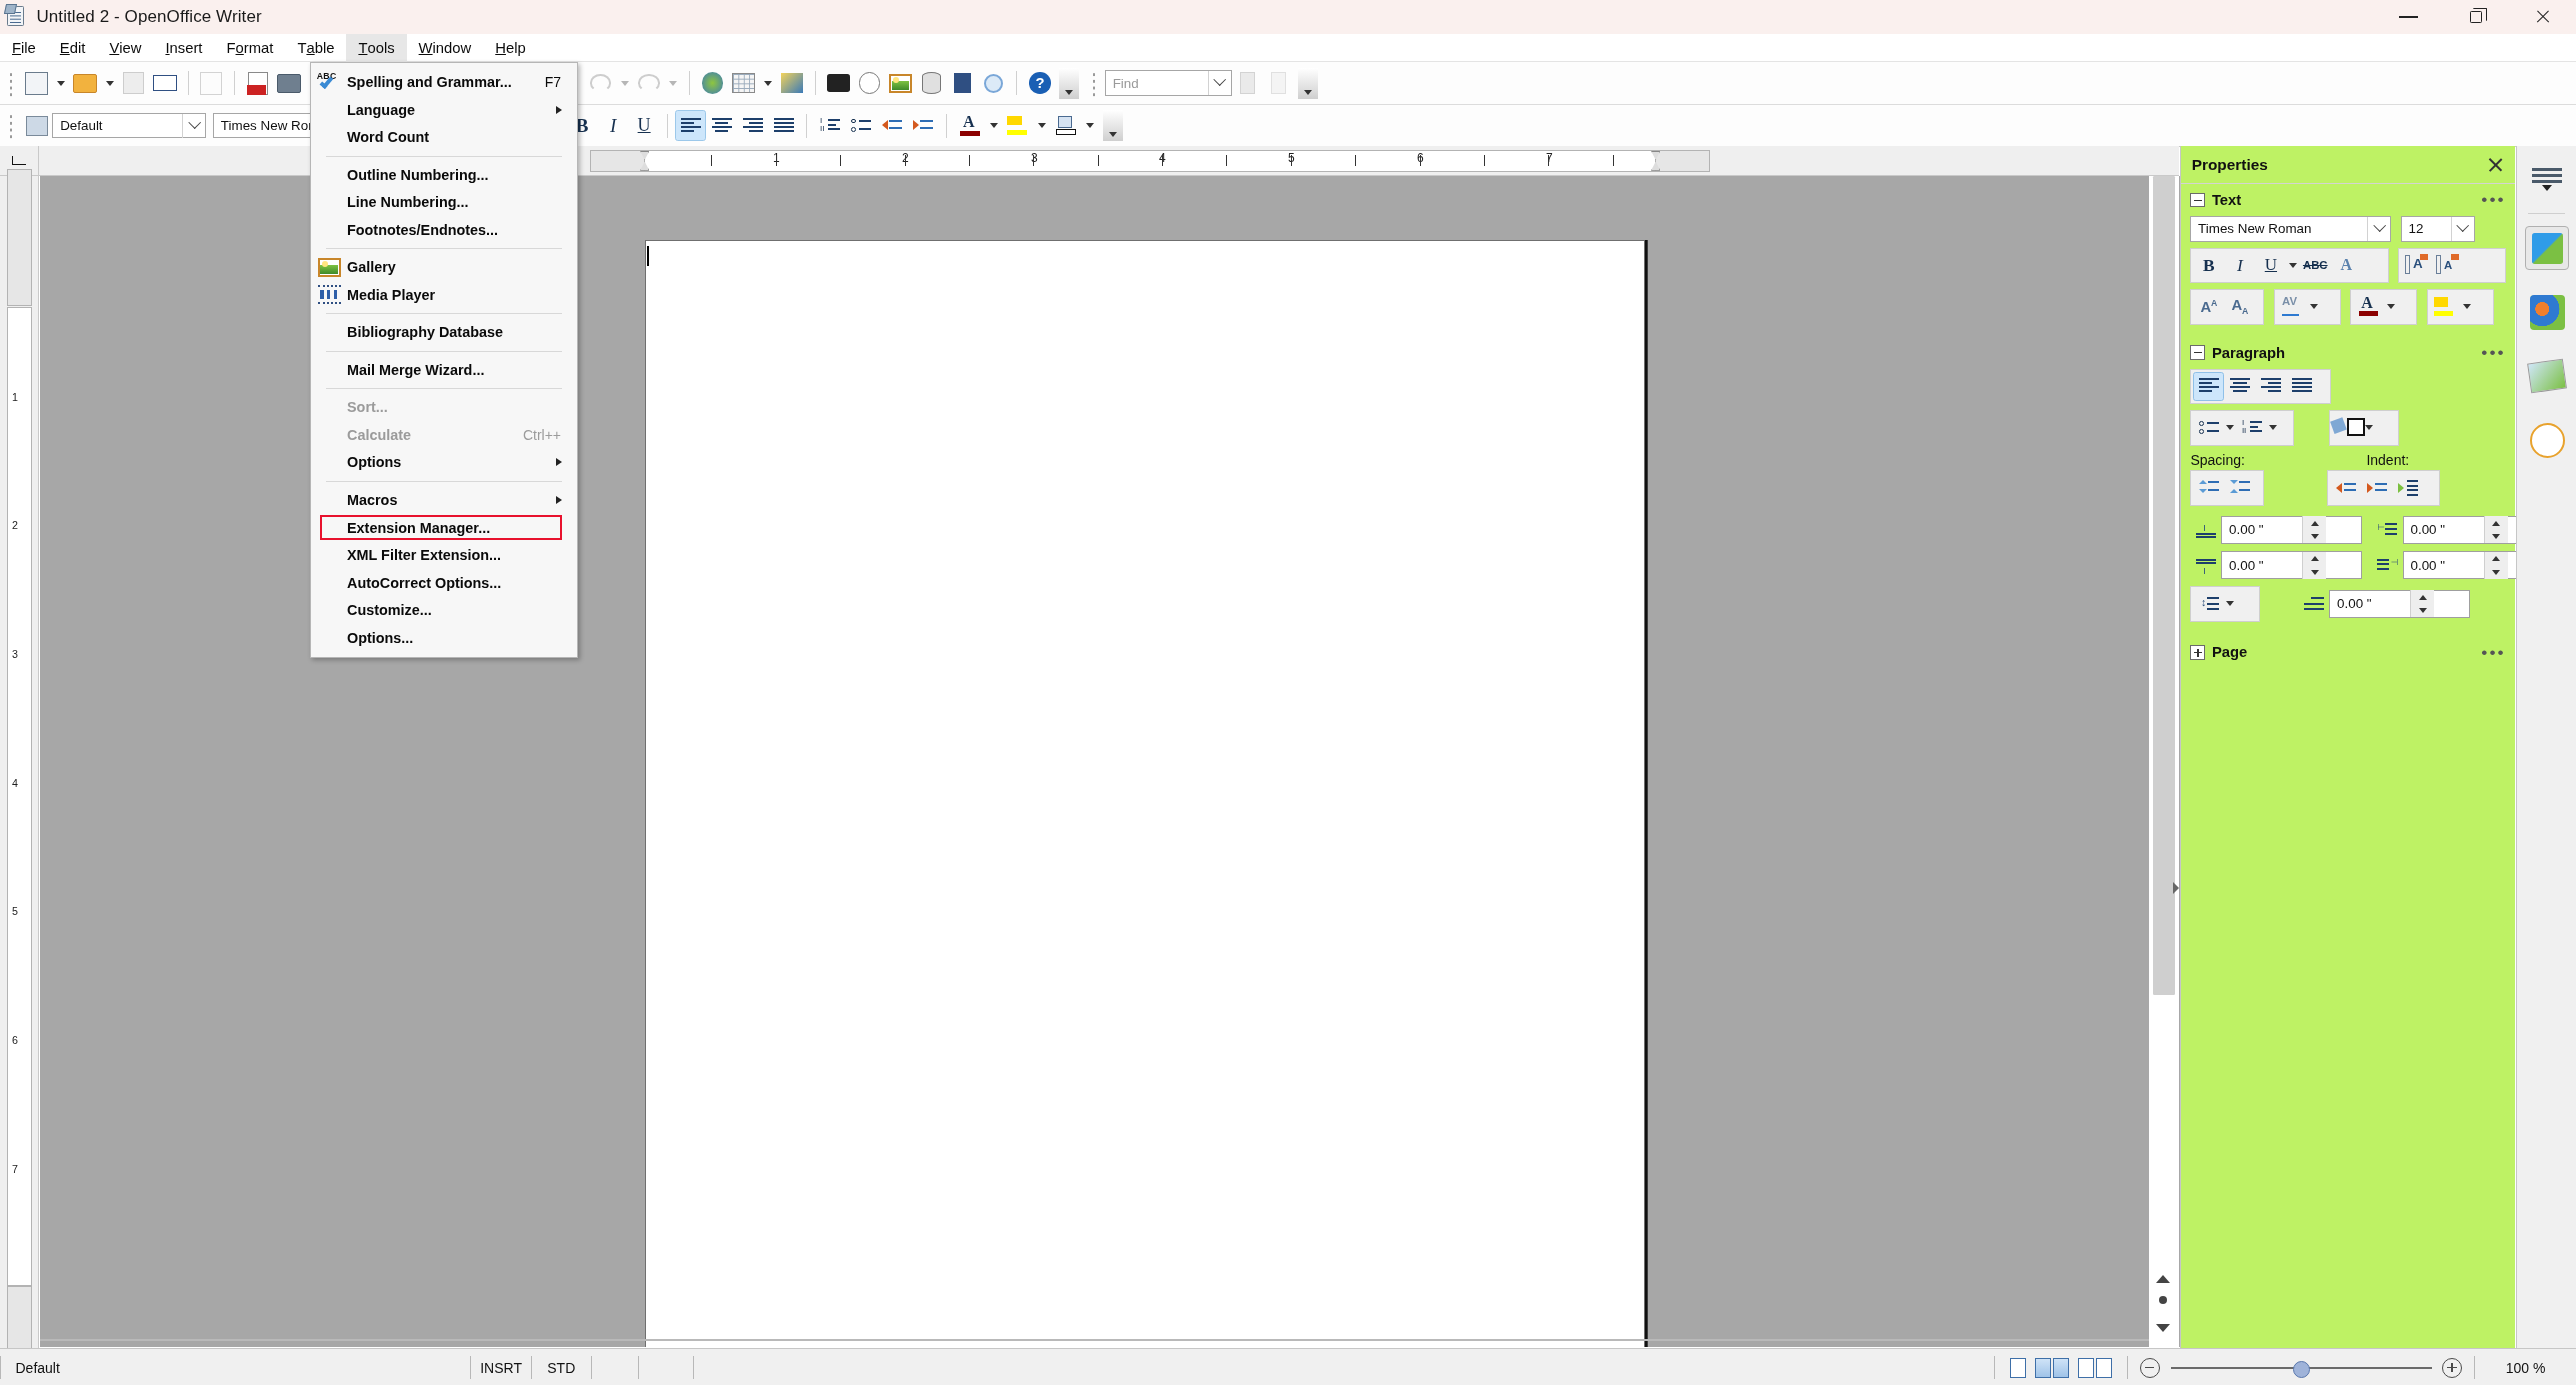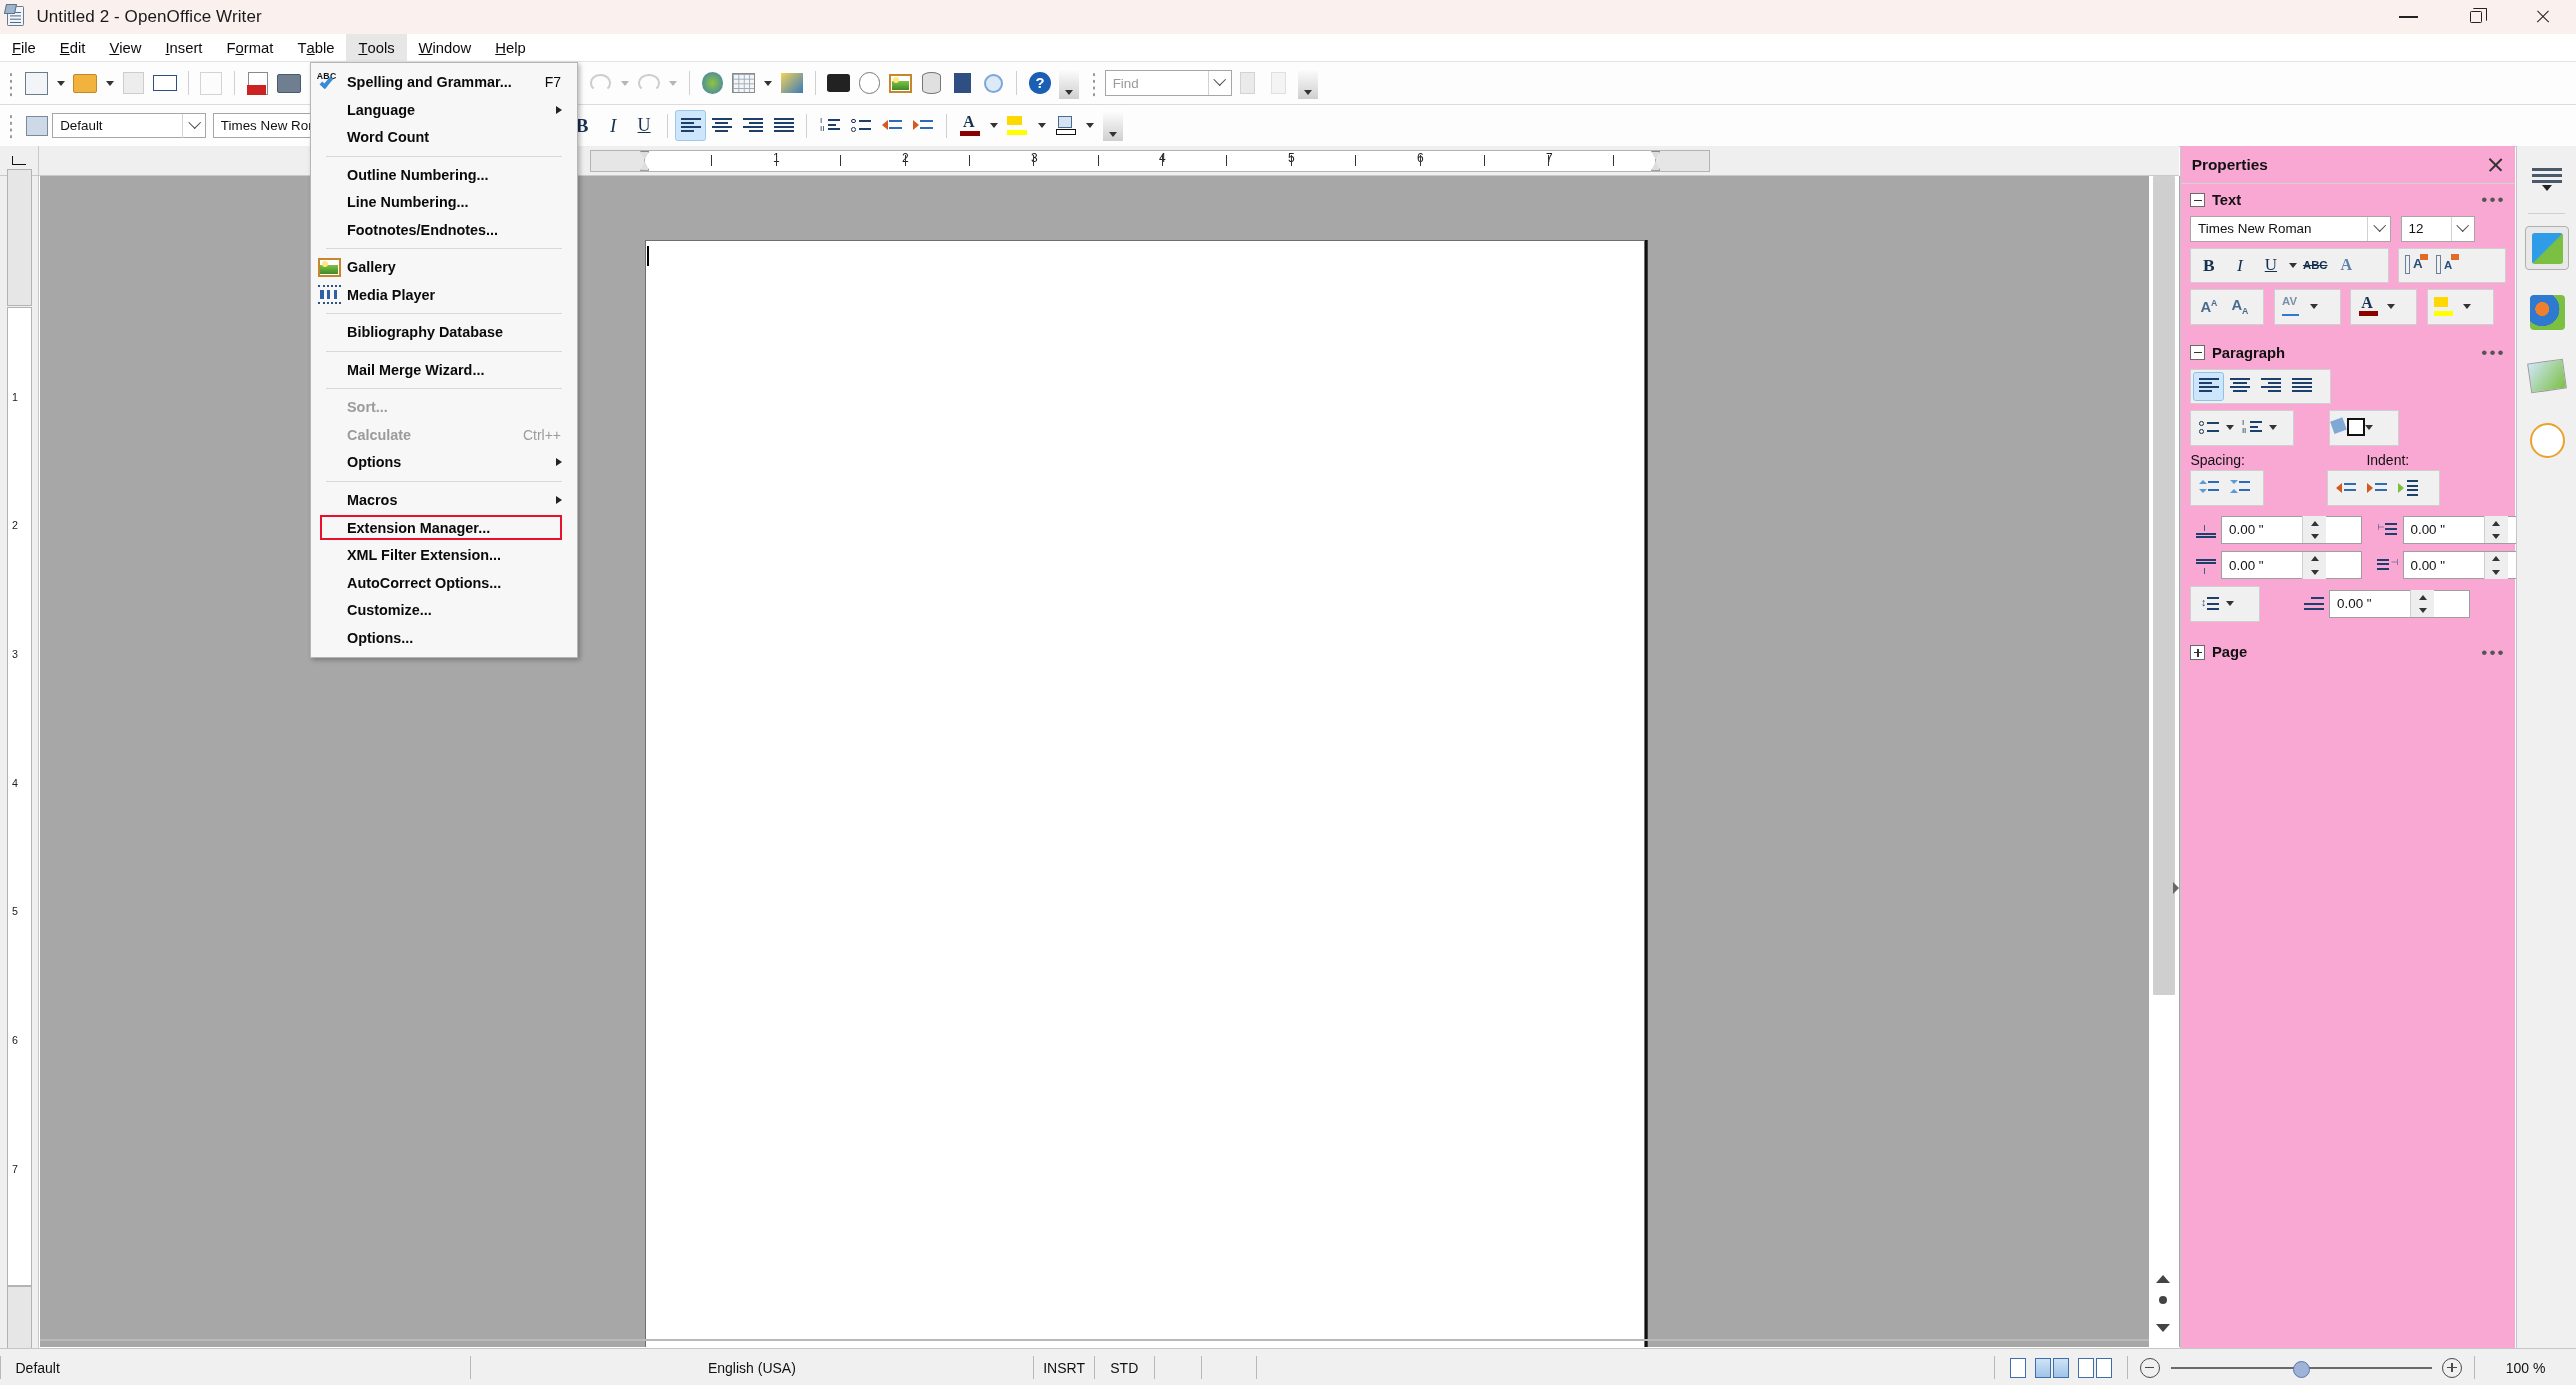--- a/index.html
+++ b/index.html
@@ -166,21 +166,21 @@
   .sb-down{bottom:14.8px;border-top:8.7px solid #444;}
 
   #hscroll { position:absolute; left:40px; top:1188px; width:2109px; height:13.4px; }
   #hscroll .hline{position:absolute;left:0;top:5.4px;width:2109px;height:2px;background:#b9b9b9;}
 
   
   #collapse-handle{position:absolute; left:2172px; top:724px; width:10.7px; height:40px; z-index:12;}
   #collapse-handle .gt{position:absolute;left:1.3px;top:12px;width:0;height:0;border-top:6px solid transparent;border-bottom:6px solid transparent;border-left:6px solid #666;}
 
   
-  #sidebar { position:absolute; left:2180px; top:146px; width:335px; height:1202px; background:#f9a8d4; border-left:0.7px solid #c6c6c6; }
+  #sidebar { position:absolute; left:2180px; top:146px; width:335px; height:1202px; background:#bef264; border-left:0.7px solid #c6c6c6; }
   #sb-header { height:38px; display:flex; align-items:center; border-bottom:0.7px solid #d3d3d3; }
   #sb-header .sbtitle{ font-size:15.4px; font-weight:bold; color:#111; margin-left:10.7px;}
   #sb-header .sbclose{ margin-left:auto; margin-right:10.7px; width:17.4px;height:17.4px;position:relative;}
   #sb-header .sbclose::before,#sb-header .sbclose::after{content:"";position:absolute;left:0;top:8px;width:17.4px;height:1.7px;background:#333;}
   #sb-header .sbclose::before{transform:rotate(45deg);} #sb-header .sbclose::after{transform:rotate(-45deg);}
 
   .sect-head { height:32px; display:flex; align-items:center; padding:0 9.4px; }
   .sect-head .minus{width:14.8px;height:14.8px;border:1.1px solid #6a6a6a;position:relative;flex:none;margin-right:6.7px;background:#fff;}
   .sect-head .minus::after{content:"";position:absolute;left:2.7px;top:6px;width:8px;height:1.3px;background:#333;}
   .sect-head .plus{width:14.8px;height:14.8px;border:1.1px solid #6a6a6a;position:relative;flex:none;margin-right:6.7px;background:#fff;}
@@ -1128,21 +1128,20 @@
   </div>
   <div class="tb">
     <div style="width:35px;height:35px;border-radius:50%;border:2.7px solid #e8a22d;background:#fff;"></div>
   </div>
 </div>
 
 <div id="statusbar">
   <div class="sbdiv"></div>
   <div class="sbcell" style="width:469px;padding-left:14.8px;">Default</div>
   <div class="sbdiv"></div>
-  <div class="sbcell" style="width:563px;justify-content:center;">English (USA)</div>
   <div class="sbdiv"></div>
   <div class="sbcell" style="width:60px;justify-content:center;">INSRT</div>
   <div class="sbdiv"></div>
   <div class="sbcell" style="width:59px;justify-content:center;">STD</div>
   <div class="sbdiv"></div>
   <div class="sbcell" style="width:47px;"></div>
   <div class="sbdiv"></div>
   <div class="sbcell" style="width:54px;"></div>
   <div class="sbdiv"></div>
   <div class="sbcell" style="flex:1;"></div>

